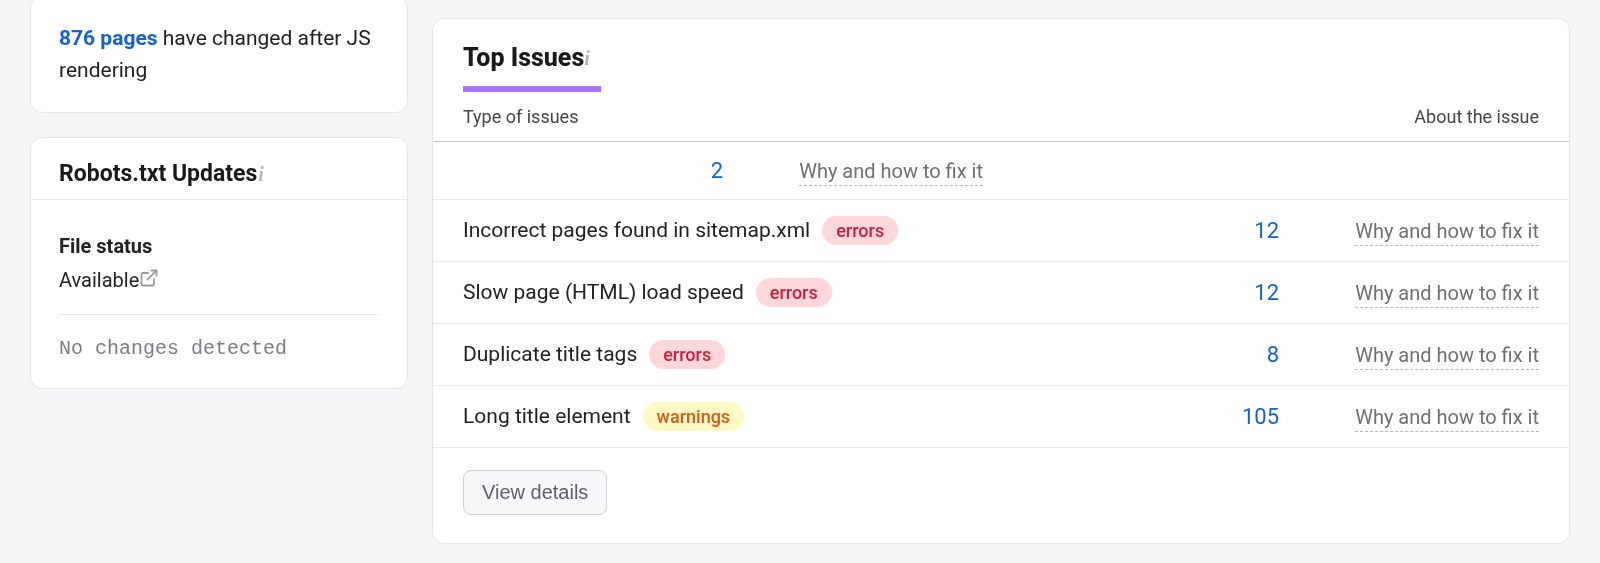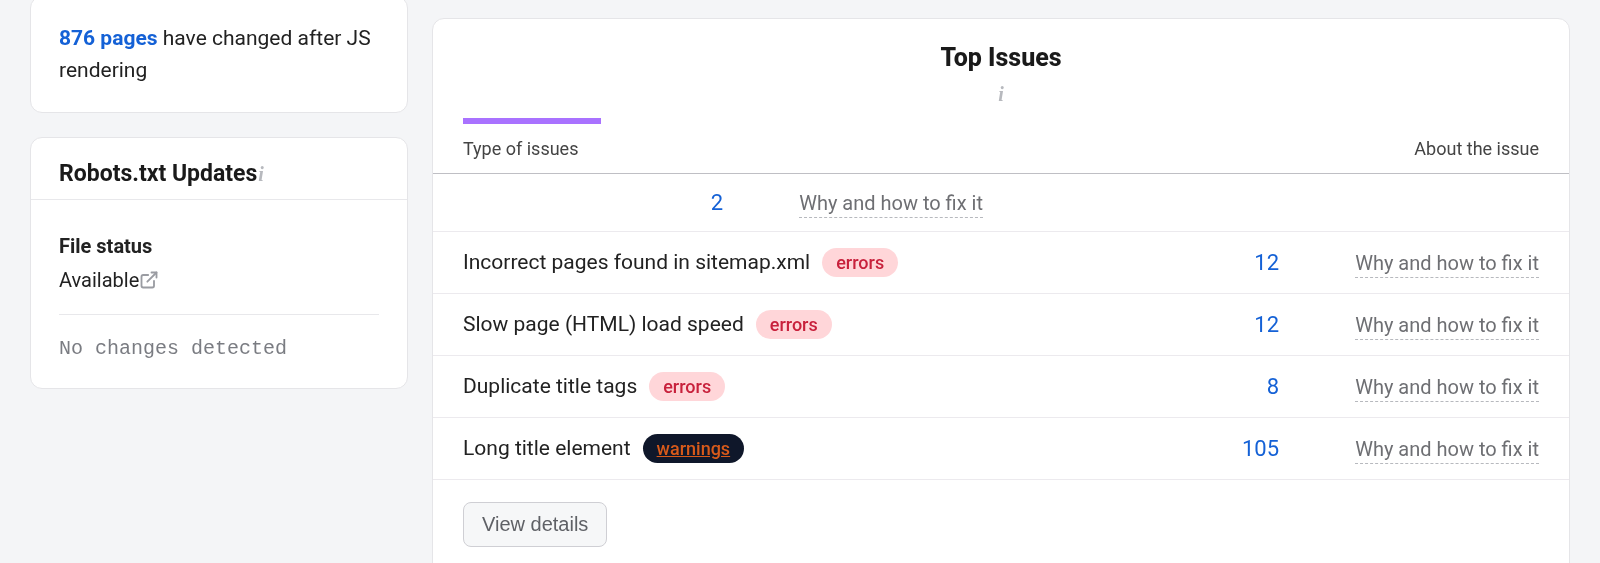--- a/index.html
+++ b/index.html
@@ -30,56 +30,56 @@
 
   
   .robots-card { padding: 0; }
   .robots-head { padding: 22px 28px 12px 28px; }
   .robots-title-row { display: flex; align-items: center; gap: 1px; }
   .robots-title { font-size: 23px; font-weight: 700; color: #1a1a1a; }
   .robots-sub { color: #7a7c82; font-size: 20px; margin-top: 12px; }
   .divider { border-top: 1px solid #e8e8eb; }
   .robots-body { padding: 22px 28px 28px 28px; }
   .file-status-label { font-size: 20px; font-weight: 700; margin-bottom: 10px; margin-top: 12px; }
-  .file-status-row { display: flex; align-items: center; gap: 0; font-size: 20px; }
+  .file-status-row { display: flex; align-items: flex-start; gap: 0; font-size: 20px; }
   .thin-divider { border-top: 1px solid #e8e8eb; margin: 22px 0; }
   .no-changes { color: #7a7c82; font-size: 20px; font-family: Liberation Mono, monospace; }
 
   .info-icon {
     font-style: italic;
     font-family: Georgia, serif;
     color: #b7b9be;
     font-size: 20px;
     font-weight: 600;
     line-height: 1;
     cursor: pointer;
   }
   .ext-icon { color: #9a9ca2; display: inline-flex; }
 
   
   .issues-card { padding: 24px 0 28px 0; margin-top: 18px; }
   .issues-head { padding: 0 30px; }
-  .issues-title-row { display: flex; align-items: center; gap: 12px; flex-direction: column; }
+  .issues-title-row { display: flex; align-items: center; gap: 0; }
   .issues-title { font-size: 25px; font-weight: 800; color: #1a1a1a; }
   .purple-bar { width: 138px; height: 6px; background: #a972ff; margin-top: 14px; }
   .table-head { display: flex; padding: 14px 30px 14px 30px; border-bottom: 1px solid #bfbfc4; font-size: 18px; color: #444; }
   .col-type { flex: 1; }
   .col-count { width: 260px; text-align: right; }
   .col-about { width: 260px; text-align: right; }
   .issue-row { display: flex; align-items: center; padding: 16px 30px; border-bottom: 1px solid #eceaee; }
   .issue-name { font-size: 21px; color: #222; margin-right: 12px; }
   .badge {
     display: inline-block;
     border-radius: 18px;
     padding: 4px 14px;
     font-size: 18px;
     font-weight: 500;
   }
   .badge-errors { background: #ffd6d9; color: #c8213c; }
-  .badge-warnings { background: #0f172a; color: #d85a1a; text-decoration: underline; }
+  .badge-warnings { background: #fef9c3; color: #d85a1a; }
   .issue-count { width: 260px; text-align: right; }
   .count-link { color: #1461d6; font-size: 22px; text-decoration: none; }
   .issue-about { width: 260px; text-align: right; }
   .about-link {
     color: #6e6f73;
     font-size: 20px;
     text-decoration: none;
     border-bottom: 1px dashed #b7b9be;
     padding-bottom: 2px;
     cursor: pointer;

